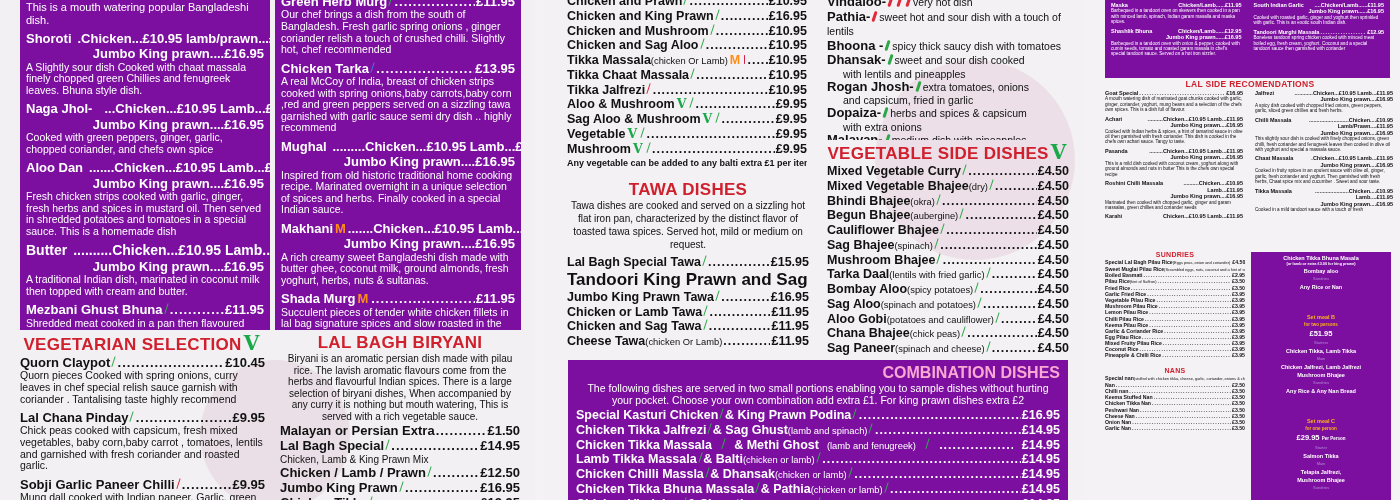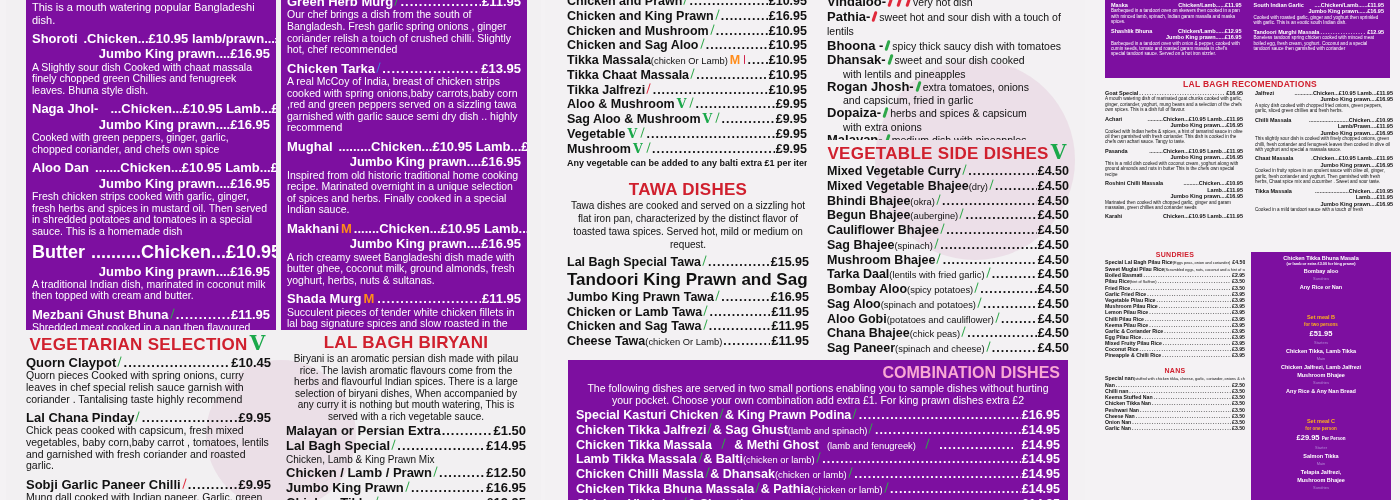--- a/index.html
+++ b/index.html
@@ -28,21 +28,21 @@
 .small .row{font-size:5.5px}.small .desc{font-size:4.6px;line-height:5.4px;margin-bottom:3px}
 .small .line2{font-size:5.5px}
 .setm{text-align:center;font-weight:bold;font-size:5.5px;line-height:8px}
 .setm .t{color:#ffb21a}.setm .lab{color:#b48bd8;font-weight:normal;font-size:4px}
 </style>
 </head>
 <body>
 
 <div class="stage">
 
- <div class="page" style="left:6px;width:535px;height:500px;background:#f2f0f2">
+ <div class="page" style="left:0;width:535px;height:500px;background:#f2f0f2">
   <div class="deco" style="left:200px;top:360px;width:150px;height:150px"></div>
 
   <div class="box purple" style="left:20px;top:0;width:250px;height:330px;padding:0 6px 0 6px">
    <div class="desc" style="margin-top:1px">This is a mouth watering popular Bangladeshi dish.</div>
    <div id="p1a">
           <div>
             <div class="row" style="font-size: 13px;">
               <span class="nm">Shoroti</span>
               <span class="chili r"></span>
               <span class="pr" style="margin-left: auto;">.Chicken...£10.95  lamb/prawn...£11.95</span>
@@ -63,21 +63,21 @@
           <div>
             <div class="row" style="font-size: 13px;">
               <span class="nm">Aloo Dan</span>
               <span class="chili b"></span>
               <span class="pr" style="margin-left: auto;">.......Chicken...£10.95  Lamb...£11.95</span>
             </div>
             <div class="line2" style="font-size: 13px;">Jumbo King prawn....£16.95</div>
             <div class="desc" style="font-size: 10.5px; line-height: 11.6px;">Fresh chicken strips cooked with garlic, ginger, fresh herbs and spices in mustard oil. Then served in shredded potatoes and tomatoes in a special sauce. This is a homemade dish</div>
           </div>
           <div>
-            <div class="row" style="font-size: 18px;">
+            <div class="row" style="font-size: 14px;">
               <span class="nm">Butter</span>
               <span class="chili g"></span>
               <span class="pr" style="margin-left: auto;">..........Chicken...£10.95  Lamb...£11.95</span>
             </div>
             <div class="line2" style="font-size: 13px;">Jumbo King prawn....£16.95</div>
             <div class="desc" style="font-size: 10.5px; line-height: 11.6px;">A traditional Indian dish, marinated in coconut milk then topped with cream and butter.</div>
           </div>
           <div>
             <div class="row" style="font-size: 13px;">
               <span class="nm">Mezbani Ghust Bhuna</span>
@@ -635,21 +635,21 @@
               <span class="nm">Tandoori Murghi Massala</span>
               <span class="dots"></span>
               <span class="pr">£12.95</span>
             </div>
             <div class="desc">Boneless tandoori spring chicken cooked with minced meat  boiled egg, fresh cream, yoghurt. Coconut  and a special tandoori sauce then garnished with coriander</div>
           </div>
         </div>
   </div>
 
   <div class="box" style="left:12px;top:78px;width:290px;height:172px;color:#111">
-   <div class="sechead" style="font-size:8.5px;line-height:12px">LAL BAGH RECOMENDATIONS</div>
+   <div class="sechead" style="font-size:8.5px;line-height:12px">LAL SIDE RECOMENDATIONS</div>
    <div style="display:flex;gap:12px">
     <div id="p3recl" style="width:138px">
             <div>
               <div class="row" style="font-size: 5.5px;">
                 <span class="nm">Goat Special</span>
                 <span class="dots"></span>
                 <span class="pr">£16.95</span>
               </div>
               <div class="desc">A mouth watering dish of marinated goat chunks cooked with garlic, ginger, coriander, yoghurt, mung beans and a selection of the chefs own spices. This is a dish full of flavour.</div>
             </div>

